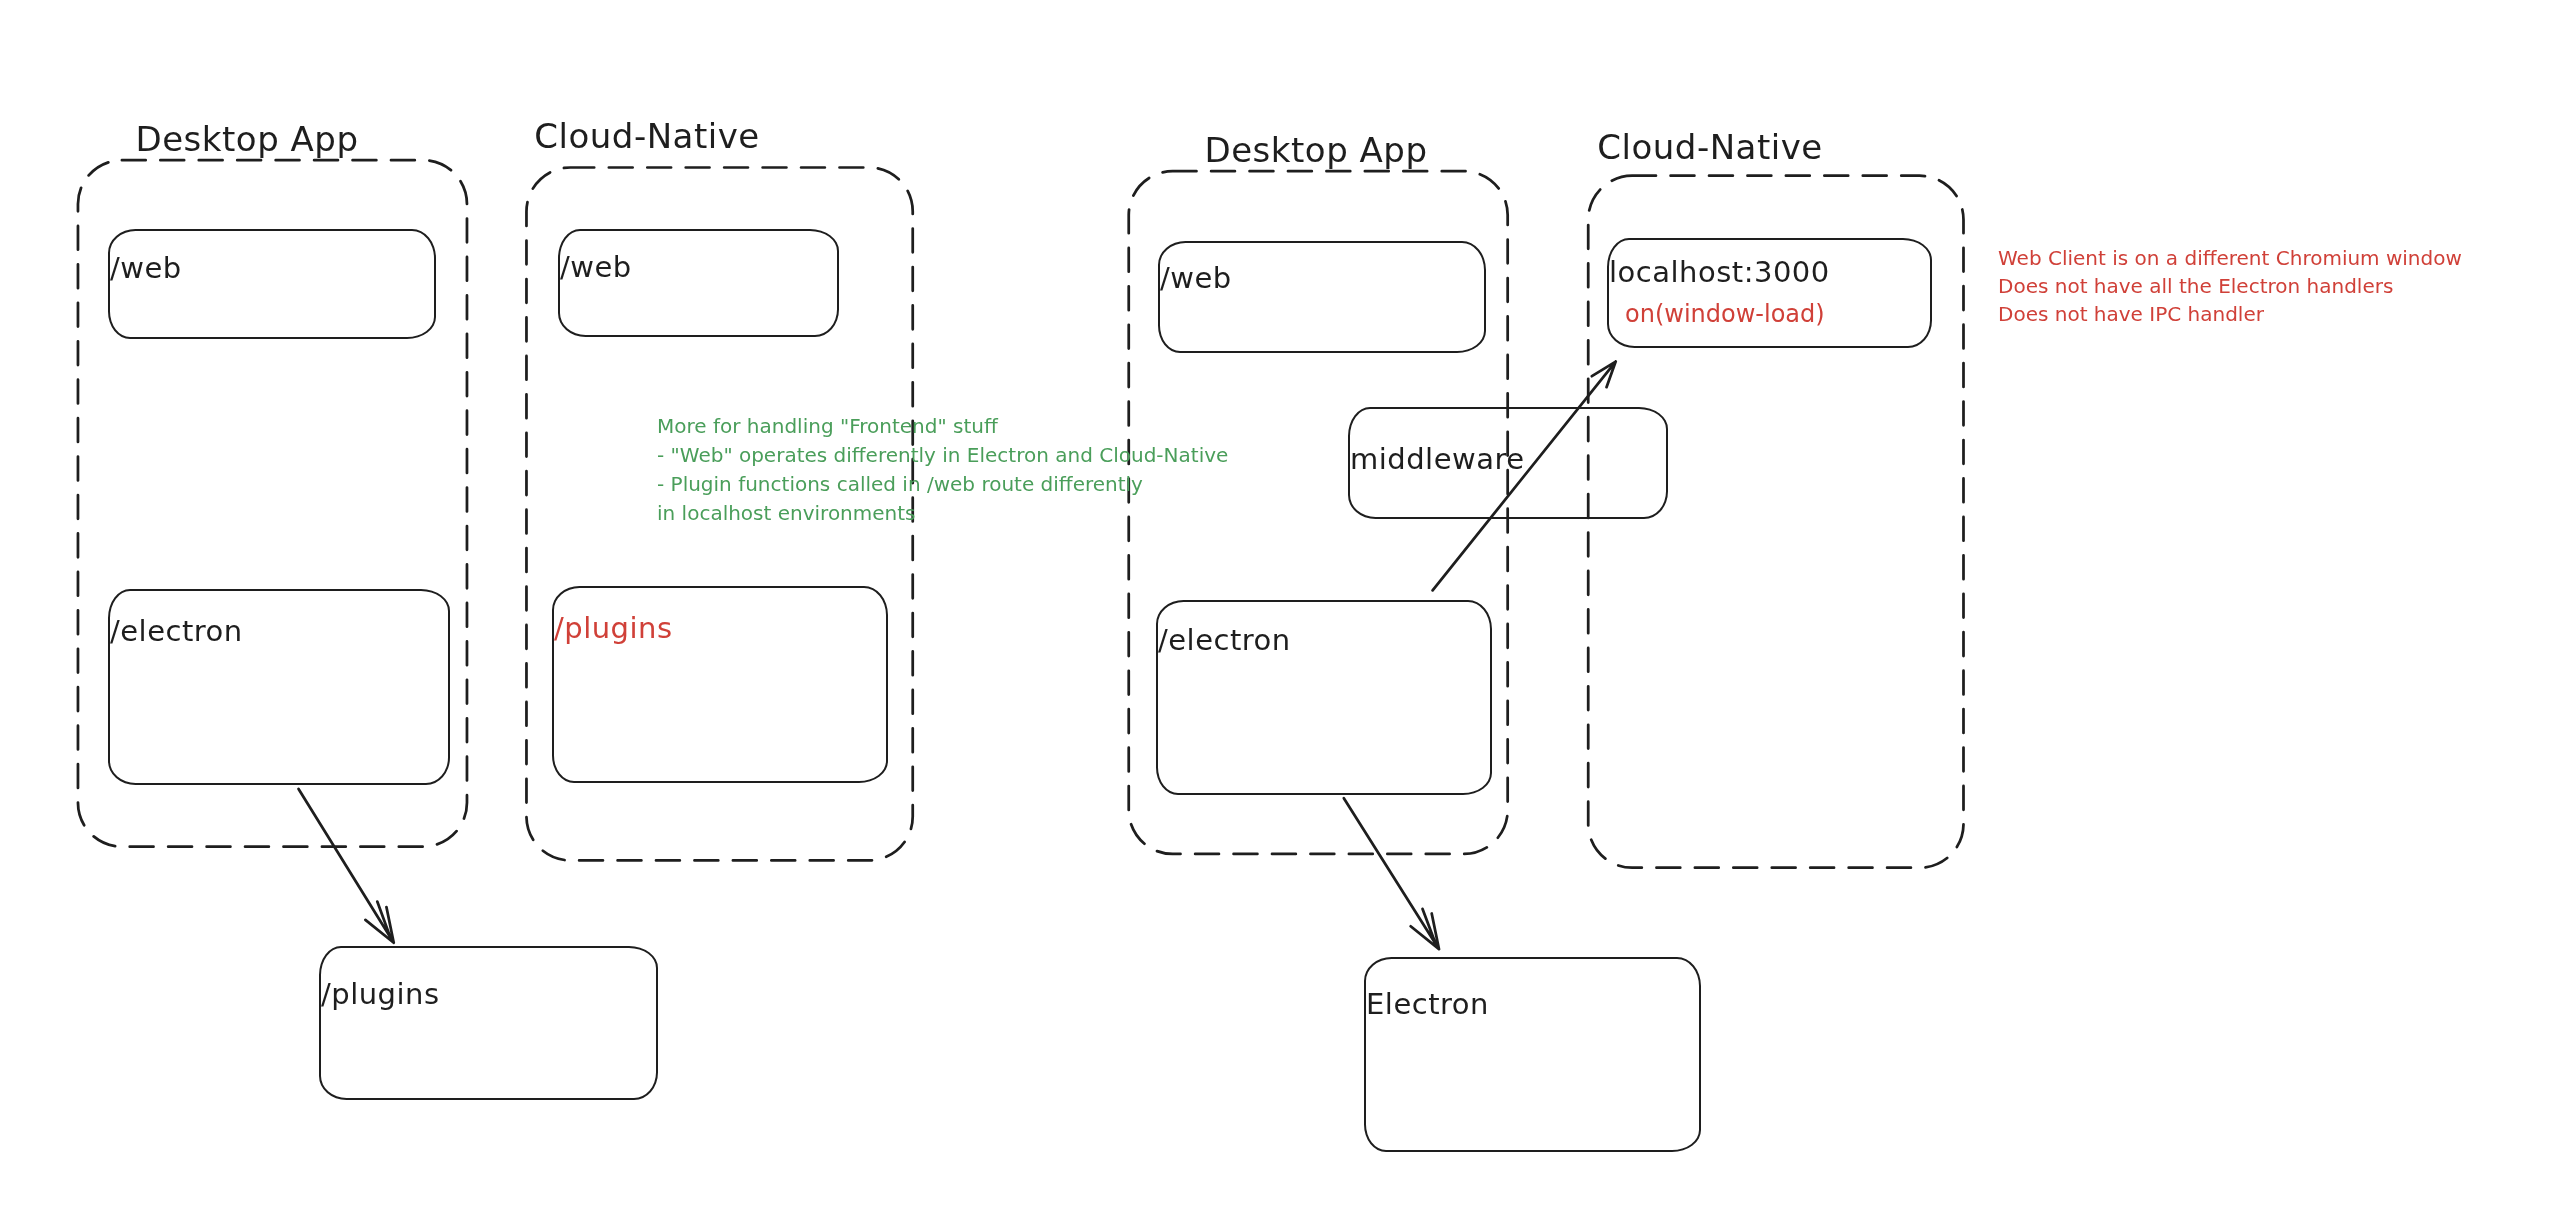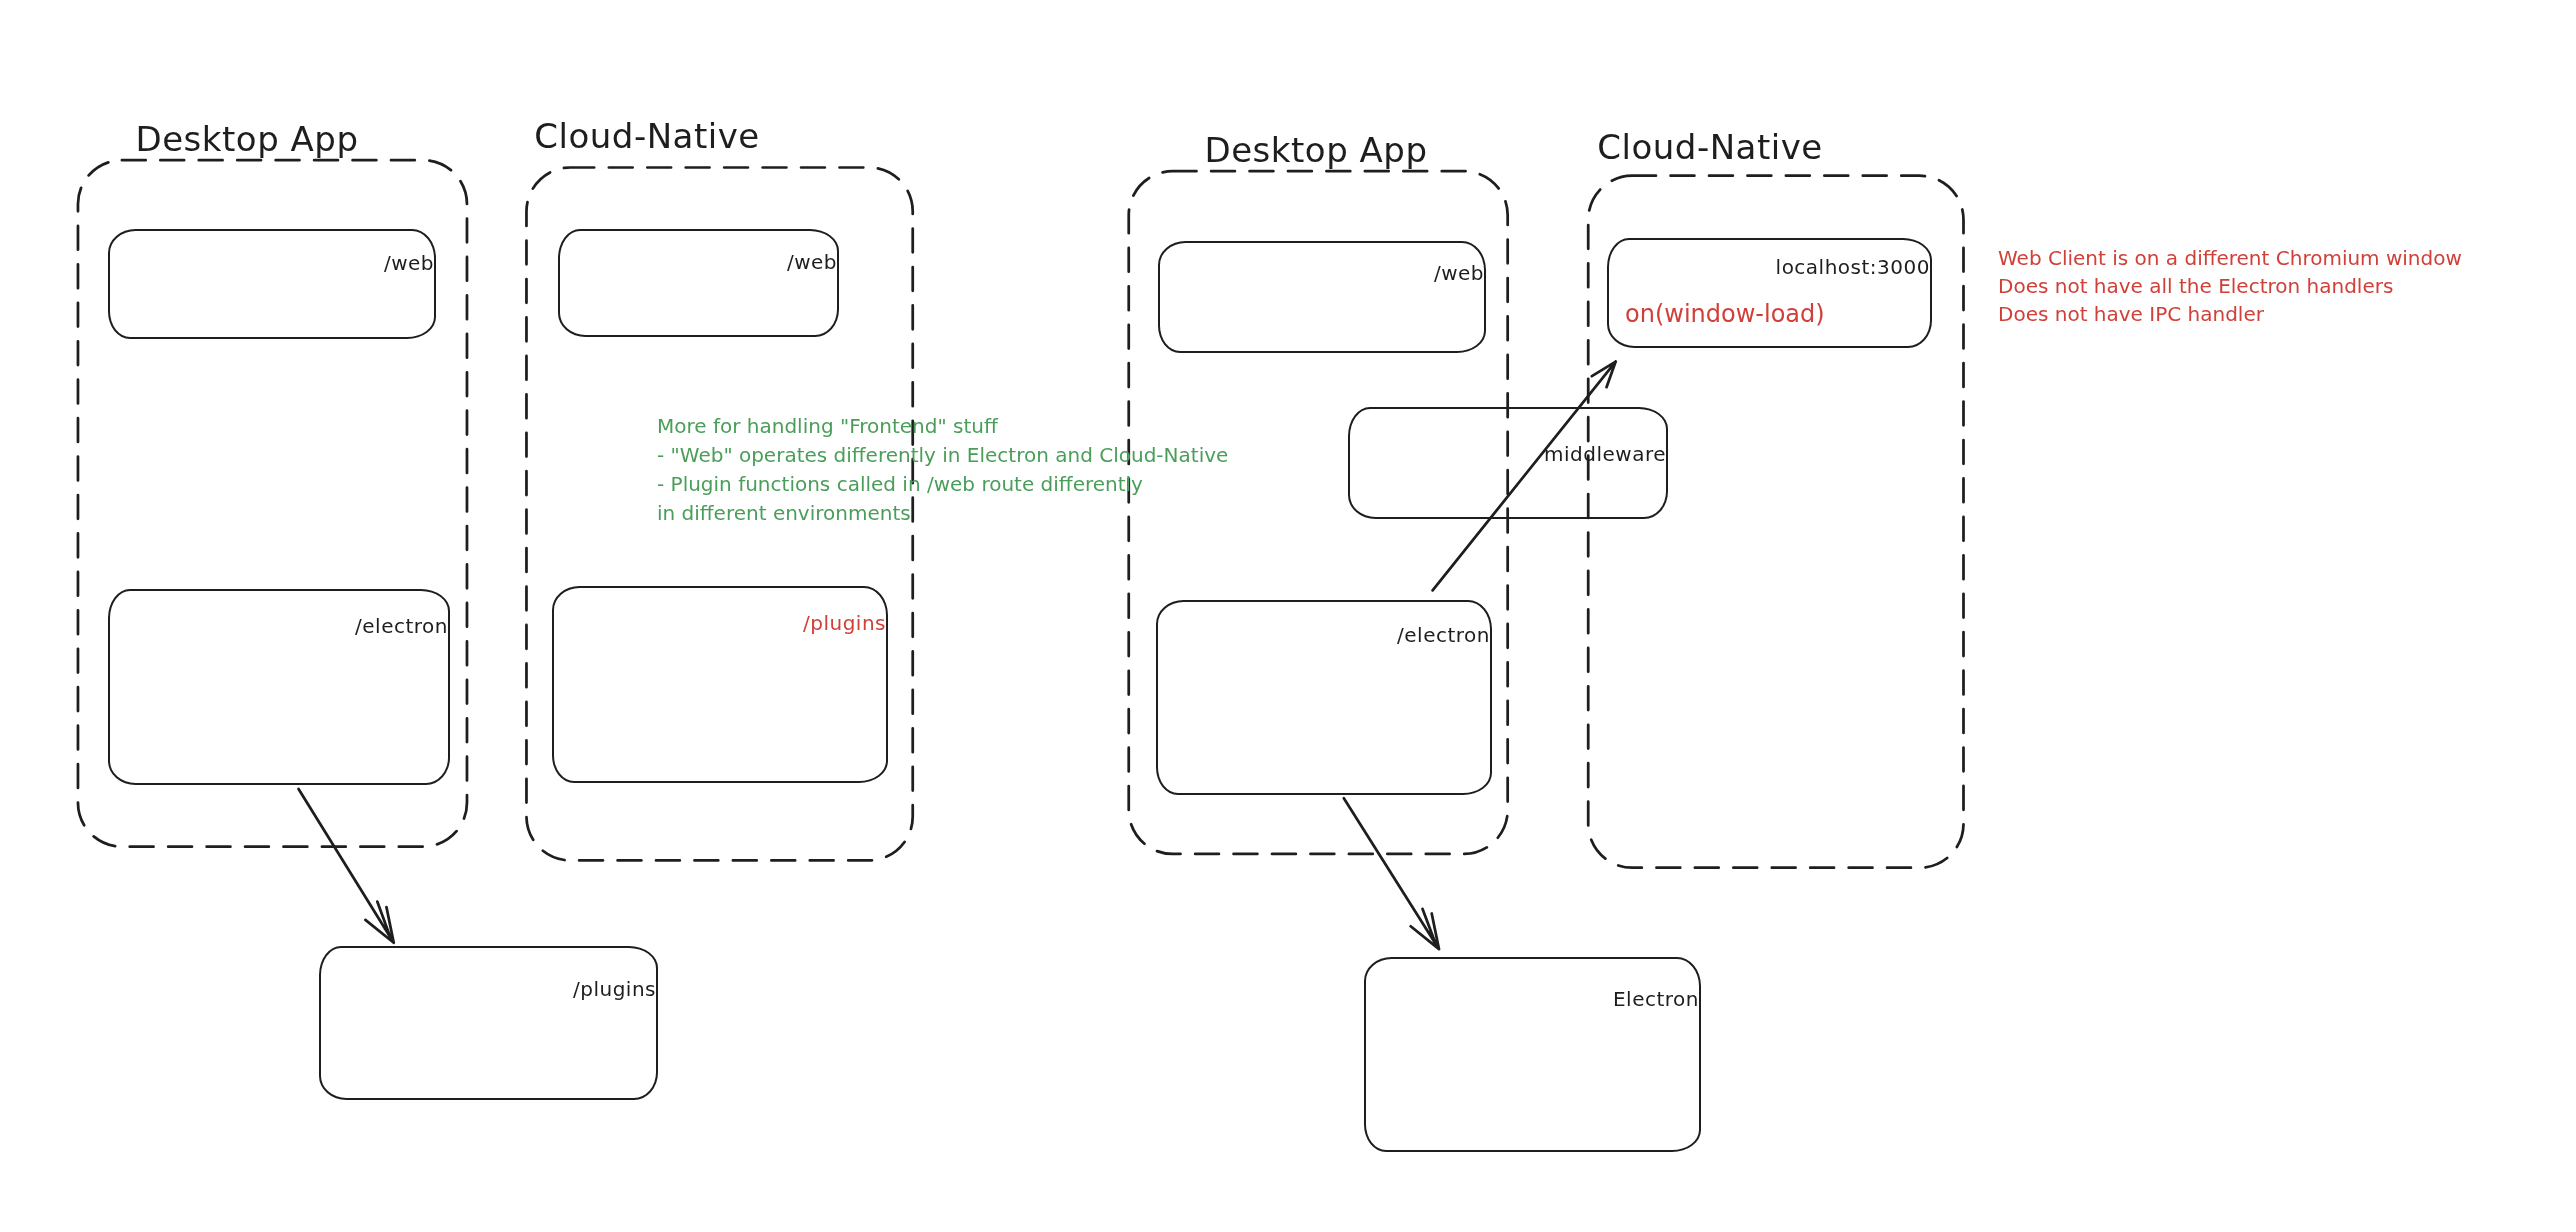--- a/index.html
+++ b/index.html
@@ -8,22 +8,22 @@
     font-family:"DejaVu Sans","Liberation Sans",sans-serif;color:#1e1e1e;
   }
   .layer{position:absolute;left:0;top:0;width:2576px;height:1232px;}
   .sketchbox{
     position:absolute;border:2.7px solid #1e1e1e;background:transparent;
     box-sizing:border-box;
   }
   .r1{border-radius:27.5px 24px 29px 22px / 24px 29px 22px 27.5px;}
   .r2{border-radius:22px 29px 24px 27.5px / 29px 22px 27.5px 24px;}
   .boxlabel{
-    position:absolute;left:0;width:100%;text-align:right;
-    font-size:20px;letter-spacing:0.5px;white-space:nowrap;
+    position:absolute;left:0;width:100%;text-align:left;
+    font-size:29px;letter-spacing:0.5px;white-space:nowrap;
   }
   .grouplabel{
     position:absolute;transform:translate(-50%,-50%);
     font-size:34px;letter-spacing:0.5px;white-space:nowrap;
   }
   .note{position:absolute;font-size:20px;white-space:nowrap;}
   .note div{height:29px;line-height:29px;}
   .green{color:#4a9e5a;}
   .red{color:#d04038;}
   .localhost-event{
@@ -67,21 +67,21 @@
     <div class="boxlabel red" style="top:23px">/plugins</div>
   </div>
   <div class="sketchbox r2" style="left:319px;top:946px;width:339px;height:154px">
     <div class="boxlabel" style="top:29px">/plugins</div>
   </div>
 
   <div class="note green" style="left:657px;top:412px">
     <div>More for handling "Frontend" stuff</div>
     <div>- "Web" operates differently in Electron and Cloud-Native</div>
     <div>- Plugin functions called in /web route differently</div>
-    <div>in different environments</div>
+    <div>in localhost environments</div>
   </div>
 
   <div class="sketchbox r1" style="left:1158px;top:241px;width:328px;height:112px">
     <div class="boxlabel" style="top:18.3px">/web</div>
   </div>
   <div class="sketchbox r2" style="left:1348px;top:407px;width:320px;height:112px">
     <div class="boxlabel" style="top:33px">middleware</div>
   </div>
   <div class="sketchbox r1" style="left:1156px;top:600px;width:336px;height:195px">
     <div class="boxlabel" style="top:21px">/electron</div>

